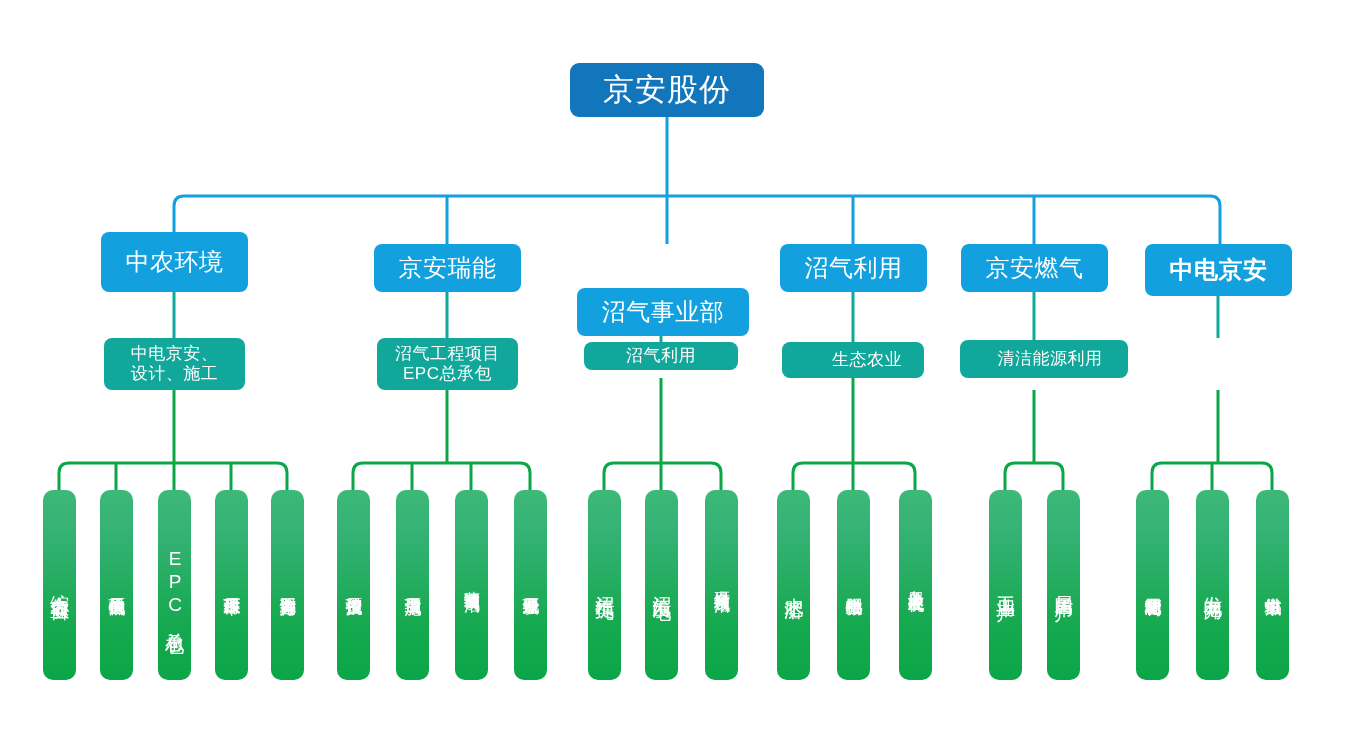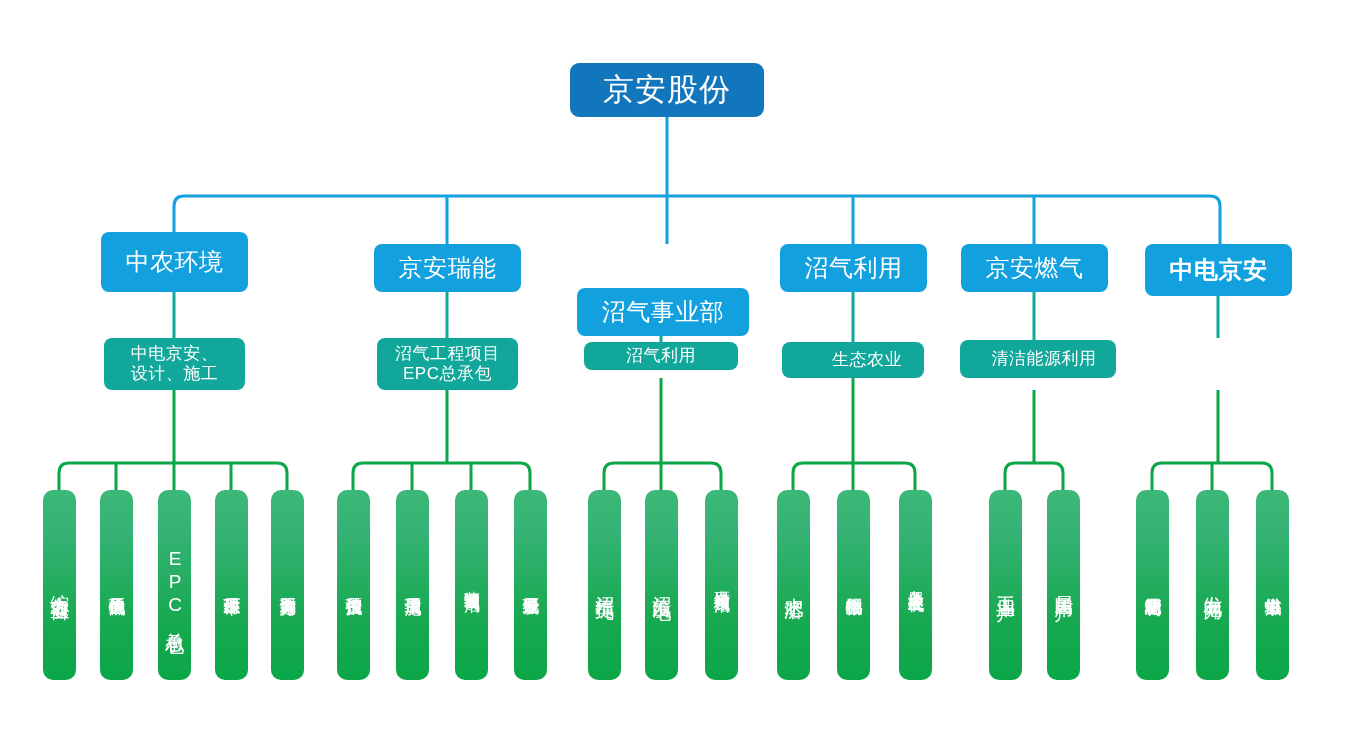--- a/index.html
+++ b/index.html
@@ -139,21 +139,21 @@
   <div class="node node-div" style="left:780px; top:244px; width:147px; height:48px;">沼气利用</div>
   <div class="node node-div" style="left:961px; top:244px; width:147px; height:48px;">京安燃气</div>
   <div class="node node-div" style="left:1145px; top:244px; width:147px; height:52px;font-weight:bold;">中电京安</div>
 
   <div class="node node-biz" style="left:104px; top:338px; width:141px; height:52px;">中电京安、
 设计、施工</div>
   <div class="node node-biz" style="left:377px; top:338px; width:141px; height:52px;">沼气工程项目
 EPC总承包</div>
   <div class="node node-biz" style="left:584px; top:342px; width:154px; height:28px;">沼气利用</div>
   <div class="node node-biz" style="left:782px; top:342px; width:142px; height:36px;padding-left:28px;">生态农业</div>
-  <div class="node node-biz" style="left:960px; top:340px; width:156px; height:38px;padding-left:12px;">清洁能源利用</div>
+  <div class="node node-biz" style="left:960px; top:340px; width:168px; height:38px;padding-left:12px;">清洁能源利用</div>
 
   <div class="node node-leaf" style="left:43px; top:490px; width:33px; height:190px;">综合农业项目</div>
   <div class="node node-leaf leaf-sm" style="left:100px; top:490px; width:33px; height:190px;">生物天然气项目</div>
   <div class="node node-leaf" style="left:158px; top:490px; width:33px; height:190px;">EPC总承包</div>
   <div class="node node-leaf leaf-sm" style="left:215px; top:490px; width:33px; height:190px;">市政环保项目</div>
   <div class="node node-leaf leaf-sm" style="left:271px; top:490px; width:33px; height:190px;">第三方咨询服务</div>
 
   <div class="node node-leaf leaf-sm" style="left:337px; top:490px; width:33px; height:190px;">沼气项目投资</div>
   <div class="node node-leaf leaf-sm" style="left:396px; top:490px; width:33px; height:190px;">沼气项目施工</div>
   <div class="node node-leaf leaf-xs" style="left:455px; top:490px; width:33px; height:190px;">沼气项目调试运营</div>

